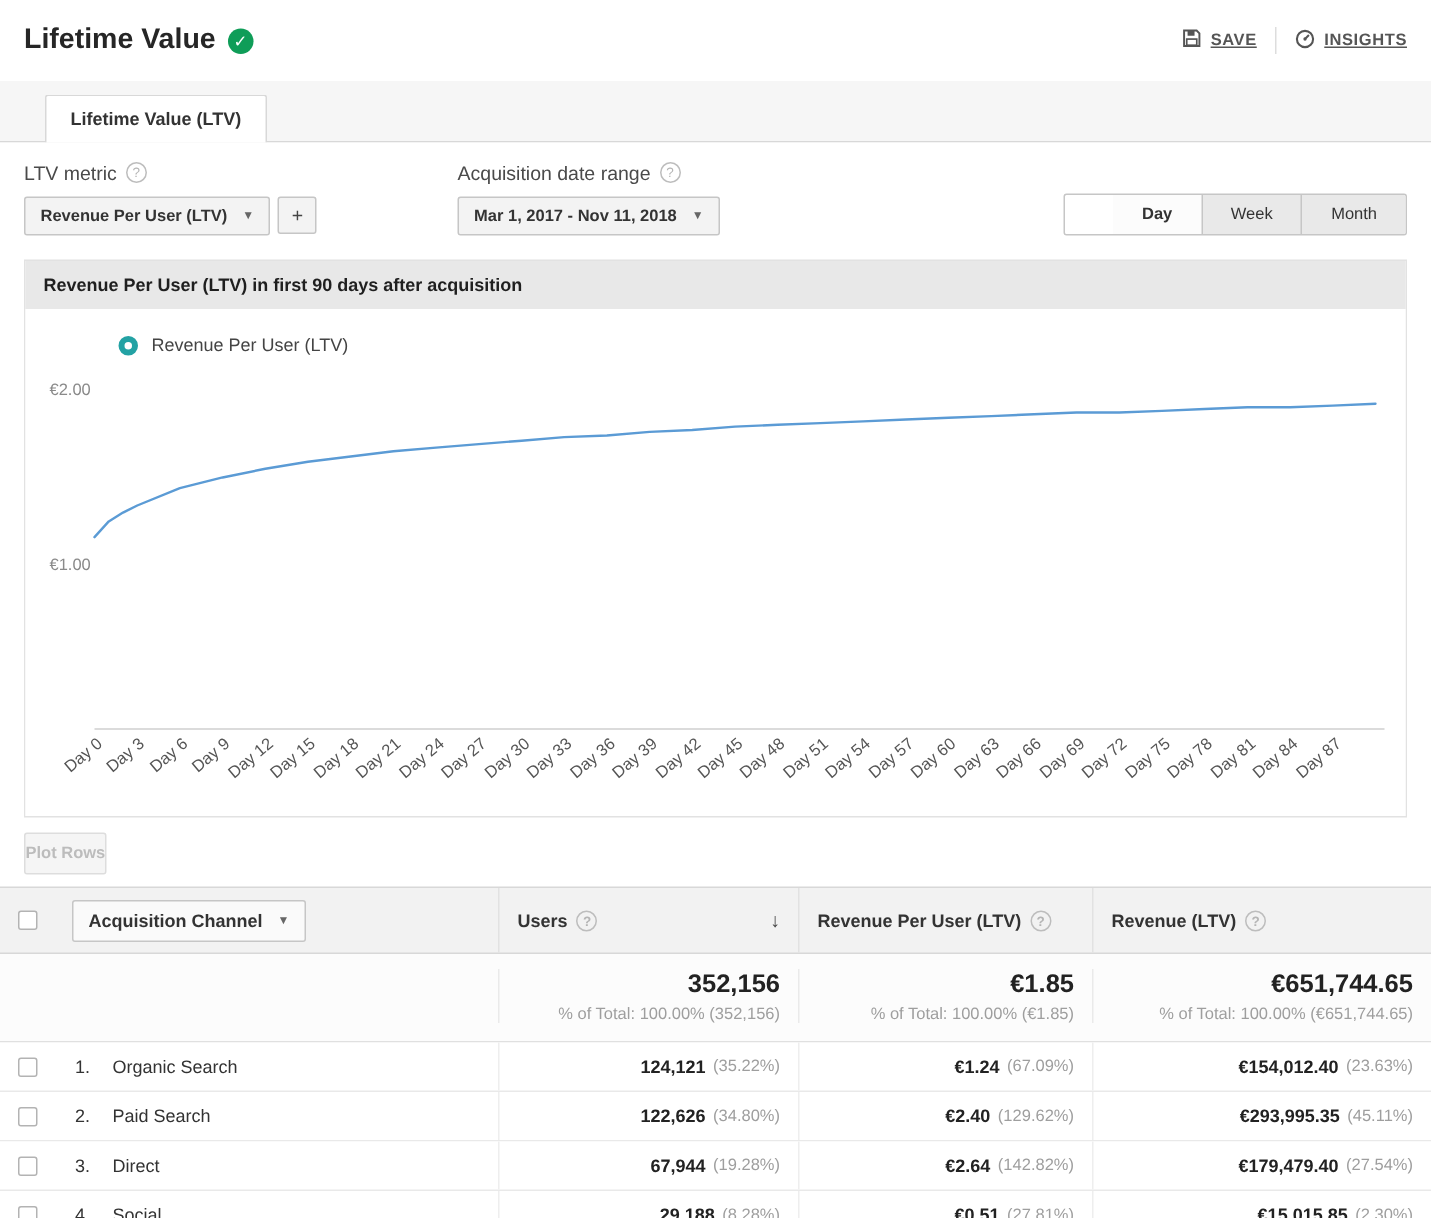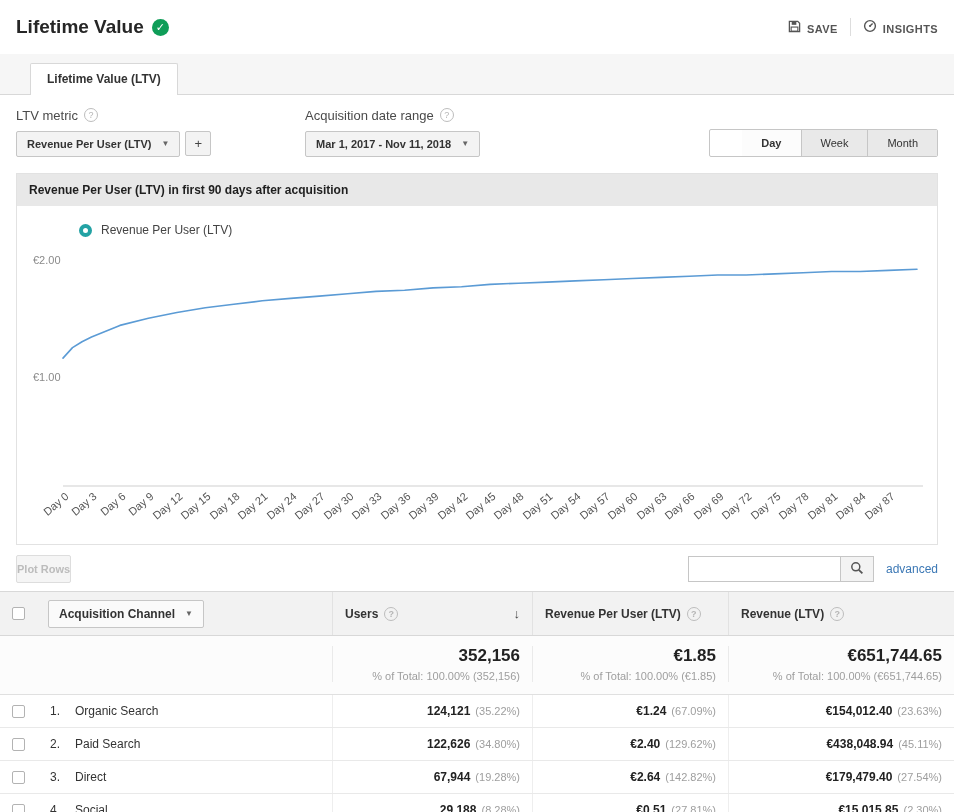--- a/index.html
+++ b/index.html
@@ -7,22 +7,22 @@
     font-family: "Liberation Sans", sans-serif; color: #333; }
 
   
   .top-header { display:flex; justify-content:space-between; align-items:center;
     height:54px; padding:0 16px; background:#fff; }
   .title-wrap { display:flex; align-items:center; gap:8px; }
   .page-title { font-size:19px; font-weight:bold; color:#262626; }
   .check-badge { width:17px; height:17px; border-radius:50%; background:#0f9d58;
     color:#fff; font-size:11px; display:inline-flex; align-items:center; justify-content:center; }
   .top-actions { display:flex; align-items:center; gap:12px; }
-  .action-btn { display:flex; align-items:flex-end; gap:6px; background:none; border:none;
-    font-family:inherit; font-size:11px; font-weight:bold; letter-spacing:.4px; color:#555; cursor:pointer; }
+  .action-btn { display:flex; align-items:center; gap:6px; background:none; border:none;
+    font-family:inherit; font-size:11px; font-weight:bold; letter-spacing:.4px; color:#555; cursor:pointer;text-decoration:underline; }
   .v-sep { width:1px; height:18px; background:#ddd; }
 
   
   .tabbar { background:#f6f6f6; padding:9px 30px 0; border-bottom:1px solid #d8d8d8; display:flex; }
   .tab { background:#fff; border:1px solid #d8d8d8; border-bottom:none; margin-bottom:-1px;
     padding:8px 16px 9px; font-size:12px; font-weight:bold; color:#333; border-radius:2px 2px 0 0; cursor:pointer; }
 
   
   .controls { display:flex; align-items:center; padding:12px 16px 14px; background:#fff;gap:28px; }
   .control-group { margin-right:66px; }
@@ -207,32 +207,20 @@
         <span class="x-lab" style="left: 786.133px;">Day 78</span>
         <span class="x-lab" style="left: 814.6px;">Day 81</span>
         <span class="x-lab" style="left: 843.067px;">Day 84</span>
         <span class="x-lab" style="left: 871.533px;">Day 87</span>
       </div>
   </div>
 </section>
 
 <section class="toolbar">
   <button class="plot-rows" disabled="">Plot Rows</button>
-  <div class="search-area">
-    <input class="search-input" value="" style="">
-    <button class="search-btn">
-      <span>
-        <svg width="14" height="14" viewBox="0 0 14 14">
-            <circle cx="5.8" cy="5.8" r="4" fill="none" stroke="#555" stroke-width="1.5"></circle>
-            <path d="M8.8 8.8 L12.4 12.4" stroke="#555" stroke-width="1.8"></path>
-          </svg>
-      </span>
-    </button>
-    <a href="#" class="advanced-link">advanced</a>
-  </div>
 </section>
 
 <section class="tbl">
 
   <div class="grid-row tbl-header">
     <div class="cb-cell">
         <span class="checkbox"></span>
       </div>
     <div class="hcell">
       <button class="channel-dd">
@@ -304,21 +292,21 @@
     </div>
     <div class="val-cell">
         <span class="val">122,626</span>
         <span class="pct">(34.80%)</span>
       </div>
     <div class="val-cell">
         <span class="val">€2.40</span>
         <span class="pct">(129.62%)</span>
       </div>
     <div class="val-cell">
-        <span class="val">€438,048.94</span>
+        <span class="val">€293,995.35</span>
         <span class="pct">(45.11%)</span>
       </div>
   </div>
 
   <div class="grid-row tbl-row">
     <div class="cb-cell">
         <span class="checkbox"></span>
       </div>
     <div class="name-cell">
       <span class="rank">3.</span>

